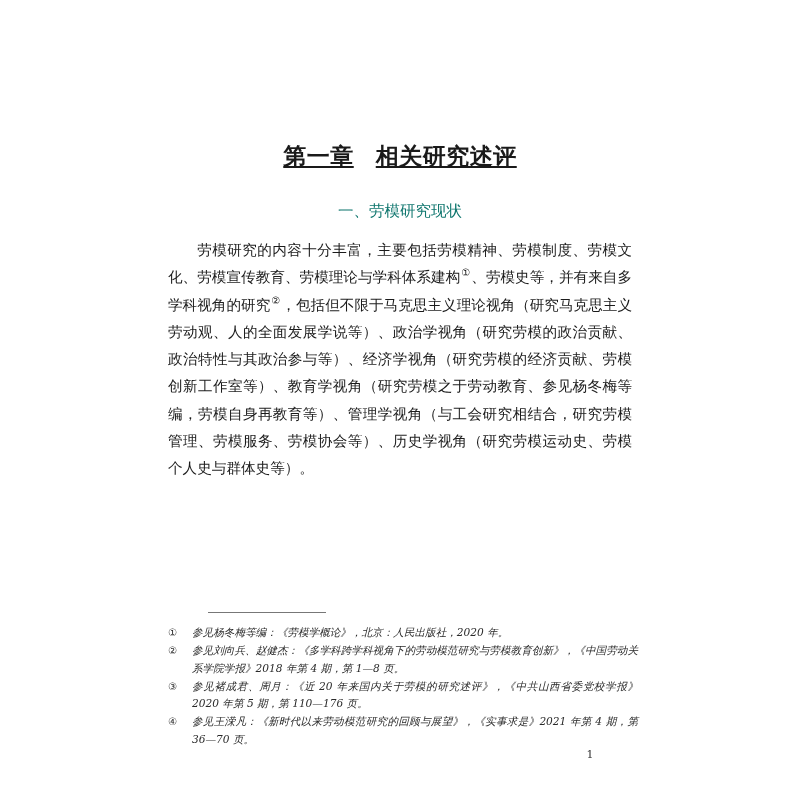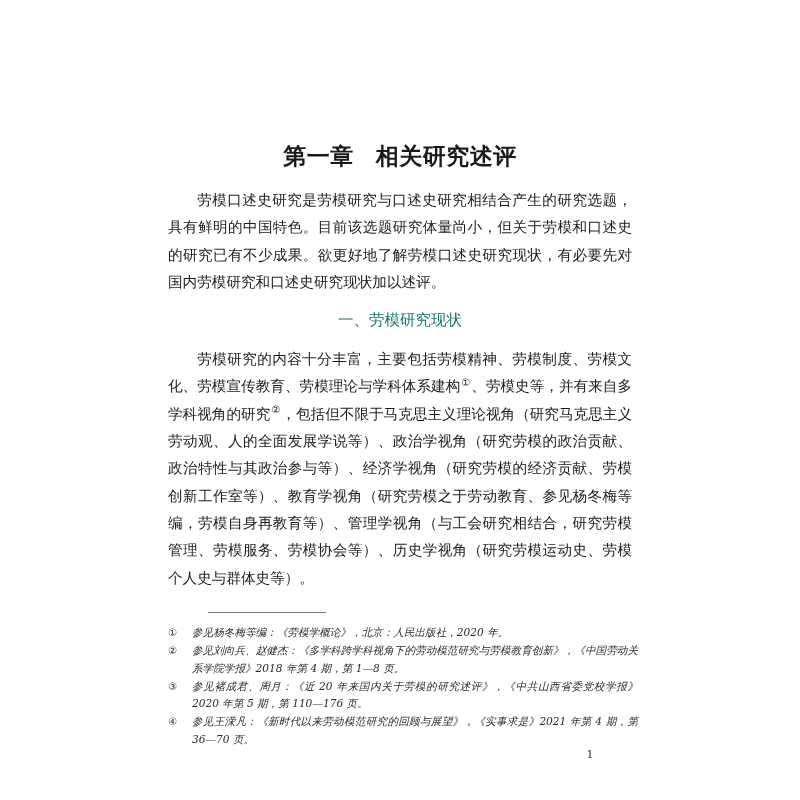--- a/index.html
+++ b/index.html
@@ -25,20 +25,21 @@
   .chapter-title {
     position: absolute;
     left: 0;
     top: 126px;
     width: 800px;
     text-align: center;
     font-size: 23px;
     font-weight: bold;
     letter-spacing: 0.5px;
     font-family: "DejaVu Serif", "Liberation Serif", serif;
+    text-decoration: underline;
   }
   .chapter-title .t-gap {
     display: inline-block;
     width: 22px;
   }
 
   
   .body-block {
     position: absolute;
     left: 168px;
@@ -134,21 +135,20 @@
 <body>
 
 <div class="page">
 
   <h1 class="chapter-title">
     <span>第一章</span><span class="t-gap"></span><span>相关研究述评</span>
   </h1>
 
   <div class="body-block">
 
-    <p class="para">劳模口述史研究是劳模研究与口述史研究相结合产生的研究选题，具有鲜明的中国特色。目前该选题研究体量尚小，但关于劳模和口述史的研究已有不少成果。欲更好地了解劳模口述史研究现状，有必要先对国内劳模研究和口述史研究现状加以述评。</p>
 
     <h2 class="sec-heading">一、劳模研究现状</h2>
 
     <p class="para"><span>劳模研究的内容十分丰富，主要包括劳模精神、劳模制度、劳模文化、劳模宣传教育、劳模理论与学科体系建构</span><sup class="fn">①</sup><span>、劳模史等，并有来自多学科视角的研究</span><sup class="fn">②</sup><span>，包括但不限于马克思主义理论视角（研究马克思主义劳动观、人的全面发展学说等）、政治学视角（研究劳模的政治贡献、政治特性与其政治参与等）、经济学视角（研究劳模的经济贡献、劳模创新工作室等）、教育学视角（研究劳模之于劳动教育、参见杨冬梅等编，劳模自身再教育等）、管理学视角（与工会研究相结合，研究劳模管理、劳模服务、劳模协会等）、历史学视角（研究劳模运动史、劳模个人史与群体史等）。</span></p>
 
 
   </div>
 
   <div class="footnote-rule"></div>
 

